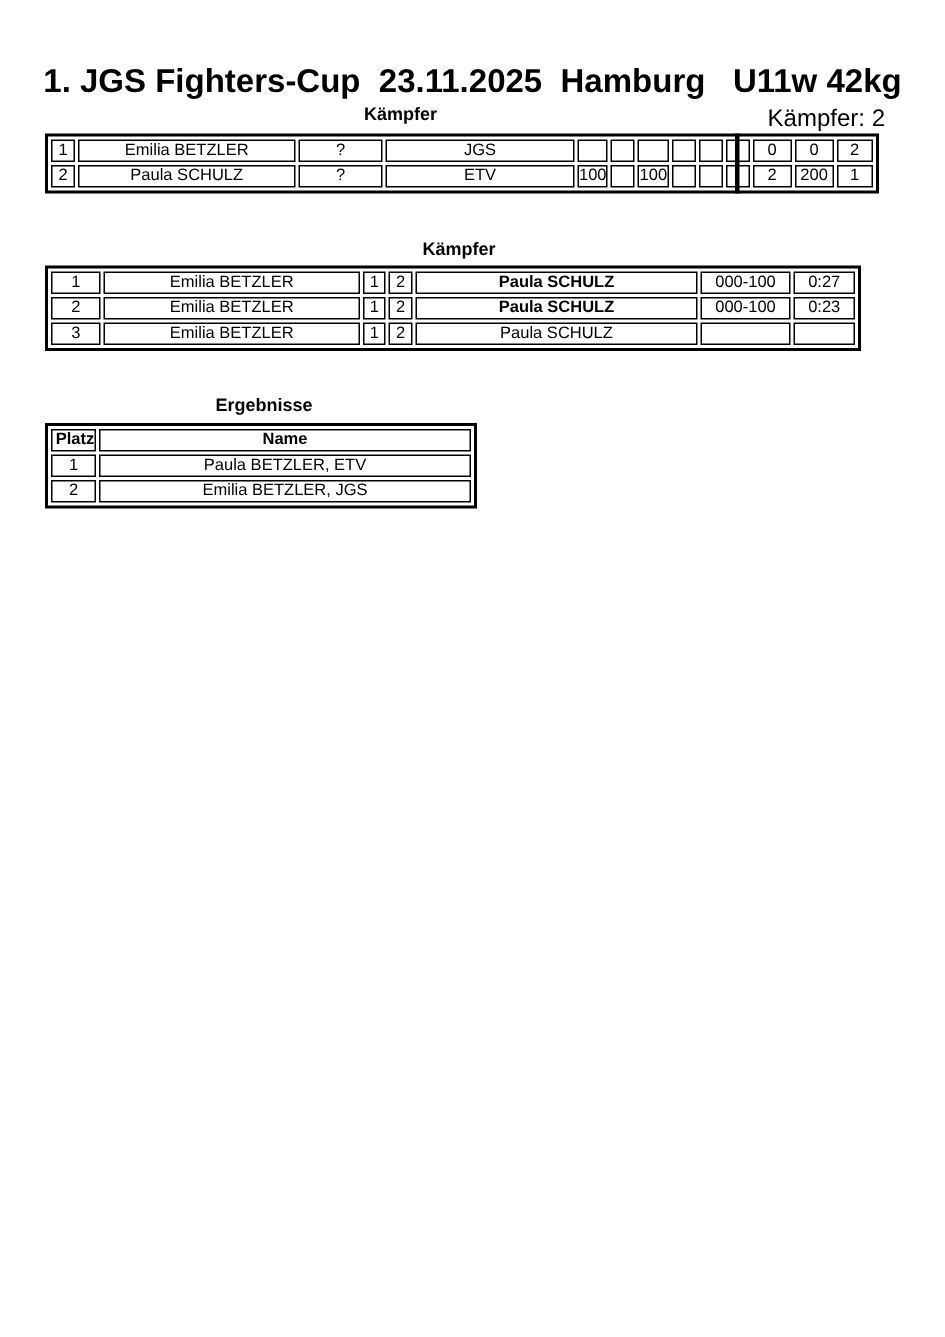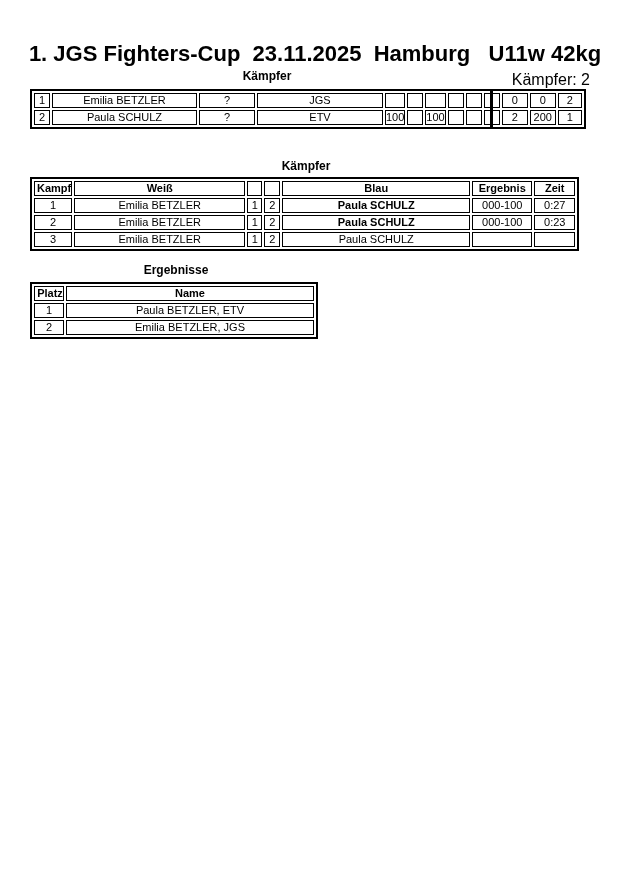--- a/index.html
+++ b/index.html
@@ -136,29 +136,20 @@
       <colgroup>
         <col style="width:33px">
           <col style="width:171px">
           <col style="width:15px">
         <col style="width:16px">
           <col style="width:188px">
           <col style="width:60px">
           <col style="width:41px">
       </colgroup>
       <tbody>
-          <tr>
-        <th class="al" style="padding-left:2px">Kampf</th>
-        <th class="nbr">Weiß</th>
-        <th class="nb"></th>
-        <th class="nb"></th>
-        <th class="nbl">Blau</th>
-        <th>Ergebnis</th>
-        <th>Zeit</th>
-      </tr>
       <tr>
         <td>1</td>
         <td class="al">Emilia BETZLER</td>
         <td>1</td>
         <td>2</td>
         <td class="al bold">Paula SCHULZ</td>
         <td>000-100</td>
         <td>0:27</td>
       </tr>
       <tr>

